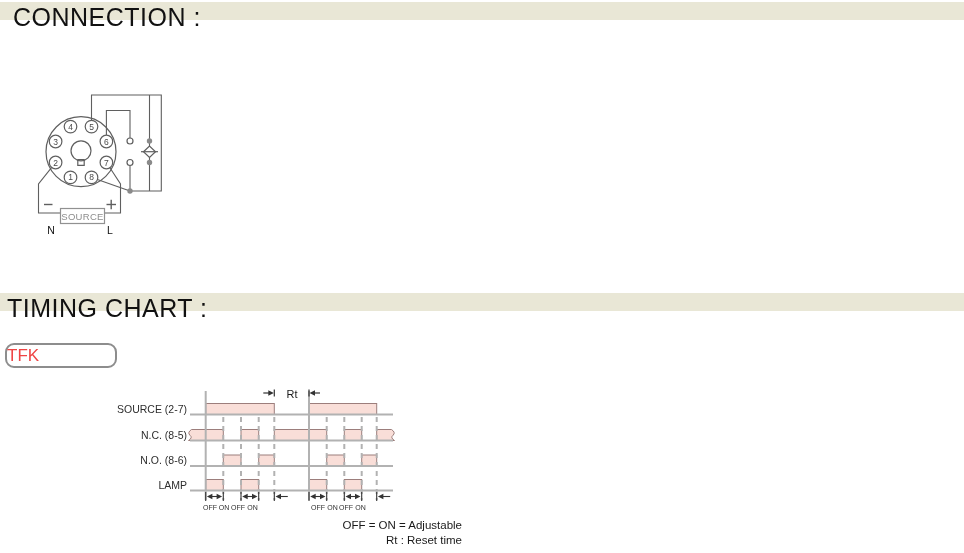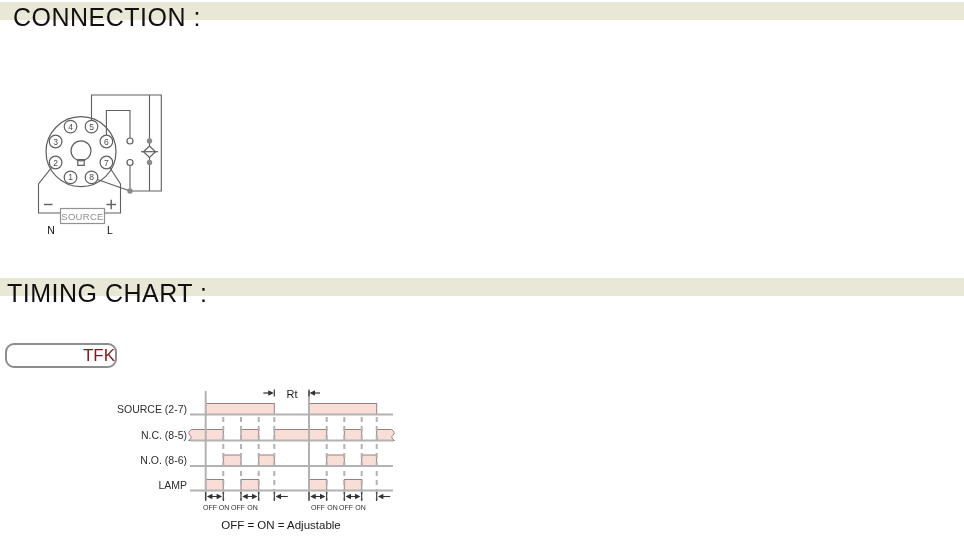--- a/index.html
+++ b/index.html
@@ -1,27 +1,27 @@
 <!DOCTYPE html>
 <html><head>
 <meta charset="utf-8">
 <style>
   html,body{margin:0;padding:0;background:#fff;}
   #page{position:relative;width:964px;height:553px;background:#fff;overflow:hidden;
         font-family:"Liberation Sans",sans-serif;}
   .bar{position:absolute;left:0;width:964px;height:18px;line-height:31px;
        padding-left:13px;box-sizing:border-box;font-size:25px;color:#111;letter-spacing:.5px;}
   #bar-connection{top:2px;}
-  #bar-timing{top:278px;padding-left:7px;}
+  #bar-timing{top:293px;padding-left:7px;}
   #tfk-box{position:absolute;left:5px;top:343px;width:112px;height:25px;
            border:2px solid #8d8d8d;border-radius:9px;box-sizing:border-box;
-           text-align:right;line-height:21px;font-size:17px;color:#7f1d1d;background:#fff;}
+           text-align:left;line-height:21px;font-size:17px;color:#ef4444;background:#fff;}
   #conn-svg{position:absolute;left:20px;top:85px;}
   #timing-svg{position:absolute;left:100px;top:385px;}
-  #notes{position:absolute;left:100px;top:518px;width:362px;text-align:center;
+  #notes{position:absolute;left:100px;top:518px;width:362px;text-align:right;
          font-size:11.5px;color:#1a1a1a;line-height:15px;}
   svg text{font-family:"Liberation Sans",sans-serif;}
 </style>
 </head>
 <body>
 
 <div id="page">
 
   <div class="bar" id="bar-connection" style="background: rgb(233, 231, 214);">
     <span>CONNECTION :</span>
@@ -160,15 +160,16 @@
       <text x="238" y="509.5" font-size="7" fill="#2e2e2e" text-anchor="middle">OFF</text>
       <text x="252.5" y="509.5" font-size="7" fill="#2e2e2e" text-anchor="middle">ON</text>
       <text x="318" y="509.5" font-size="7" fill="#2e2e2e" text-anchor="middle">OFF</text>
       <text x="332.5" y="509.5" font-size="7" fill="#2e2e2e" text-anchor="middle">ON</text>
       <text x="346" y="509.5" font-size="7" fill="#2e2e2e" text-anchor="middle">OFF</text>
       <text x="360.5" y="509.5" font-size="7" fill="#2e2e2e" text-anchor="middle">ON</text>
     </svg>
 
   <div id="notes">
     <div>OFF = ON = Adjustable</div>
+    <div>Rt : Reset time</div>
   </div>
 
 </div>
 
 </body></html>

